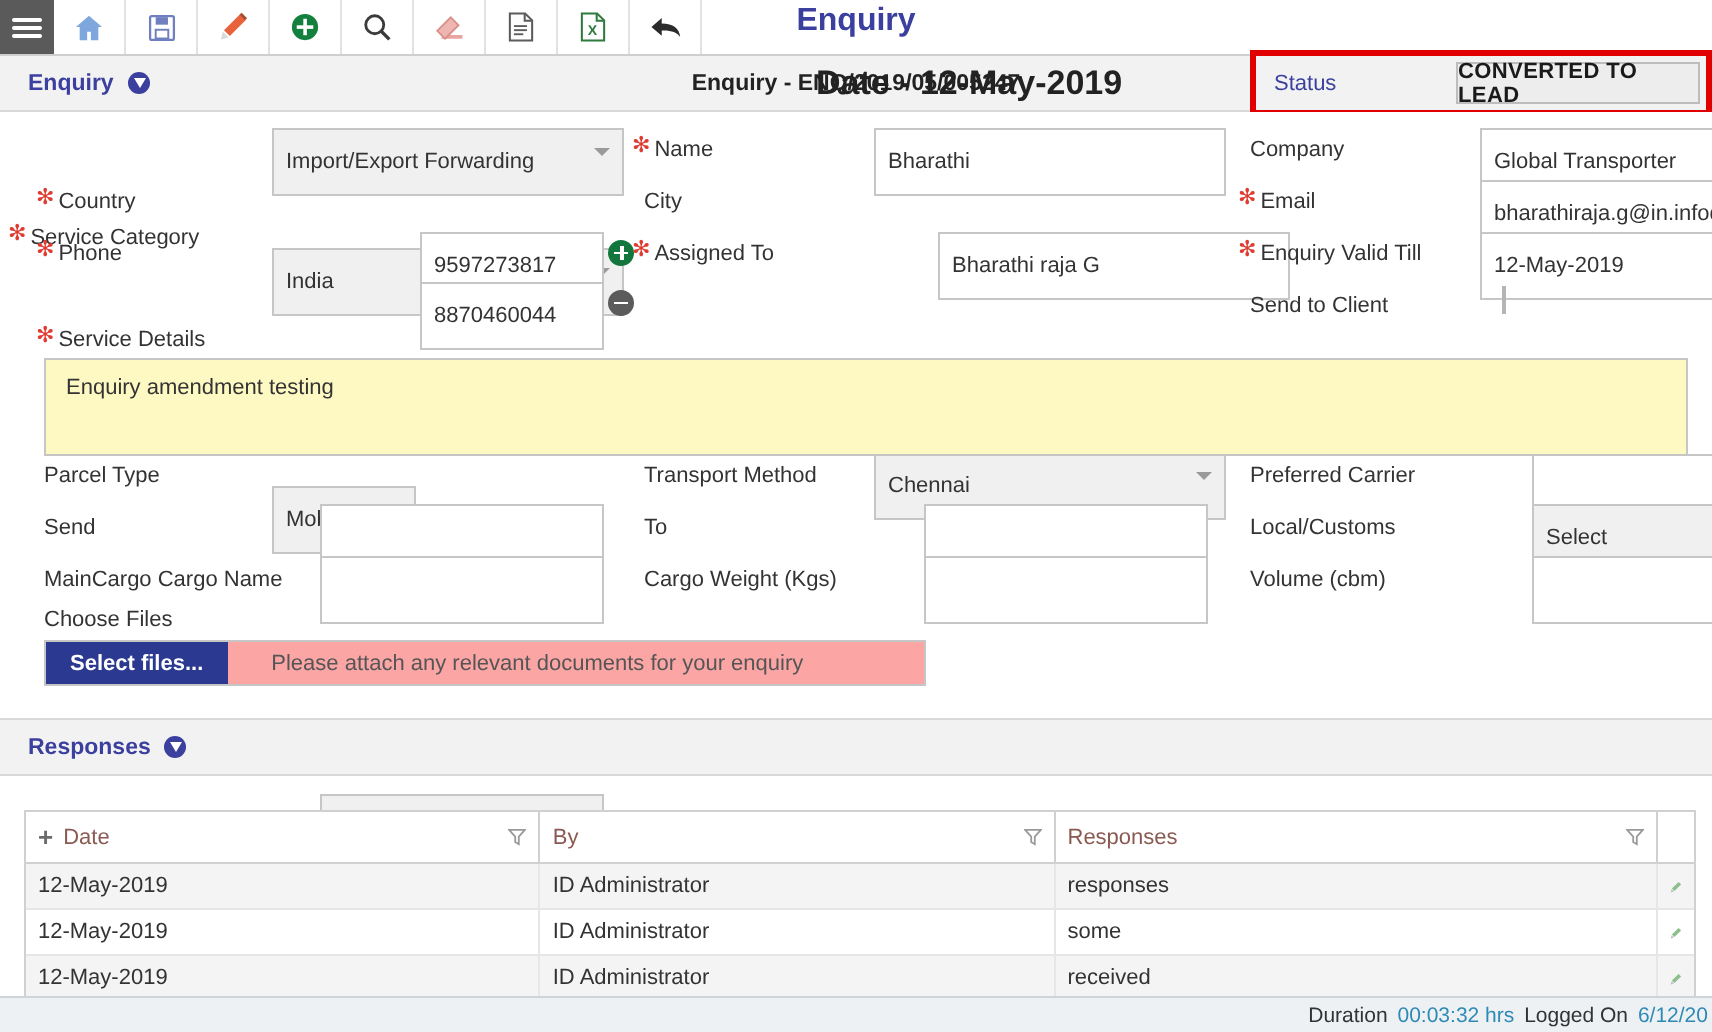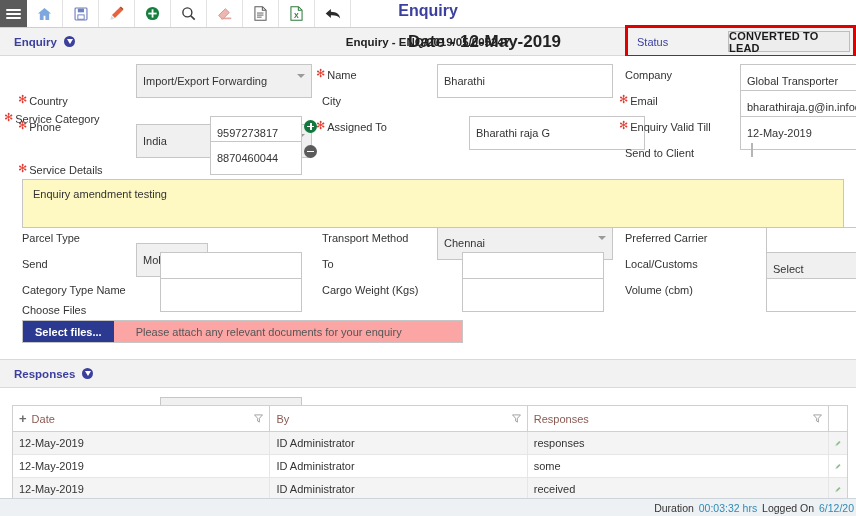--- a/index.html
+++ b/index.html
@@ -326,21 +326,21 @@
 
     <div class="row" style="left:22px;top:202px;"><span class="lbl">Send</span></div>
     <div class="row fld empty" style="left:160px;top:196px;width:142px;"></div>
 
     <div class="row" style="left:322px;top:202px;"><span class="lbl">To</span></div>
     <div class="row fld empty" style="left:462px;top:196px;width:142px;"></div>
 
     <div class="row" style="left:625px;top:202px;"><span class="lbl">Local/Customs</span></div>
     <div class="row fld grey" style="left:766px;top:196px;width:142px;">Select</div>
 
-    <div class="row" style="left:22px;top:228px;"><span class="lbl">Category Type Name</span></div>
+    <div class="row" style="left:22px;top:228px;"><span class="lbl">MainCargo Cargo Name</span></div>
     <div class="row fld empty" style="left:160px;top:222px;width:142px;"></div>
 
     <div class="row" style="left:322px;top:228px;"><span class="lbl">Cargo Weight (Kgs)</span></div>
     <div class="row fld empty" style="left:462px;top:222px;width:142px;"></div>
 
     <div class="row" style="left:625px;top:228px;"><span class="lbl">Volume (cbm)</span></div>
     <div class="row fld empty" style="left:766px;top:222px;width:142px;"></div>
 
     <div class="row" style="left:22px;top:248px;"><span class="lbl">Choose Files</span></div>
     <div class="row file-wrap" style="left:22px;top:264px;width:441px;">

